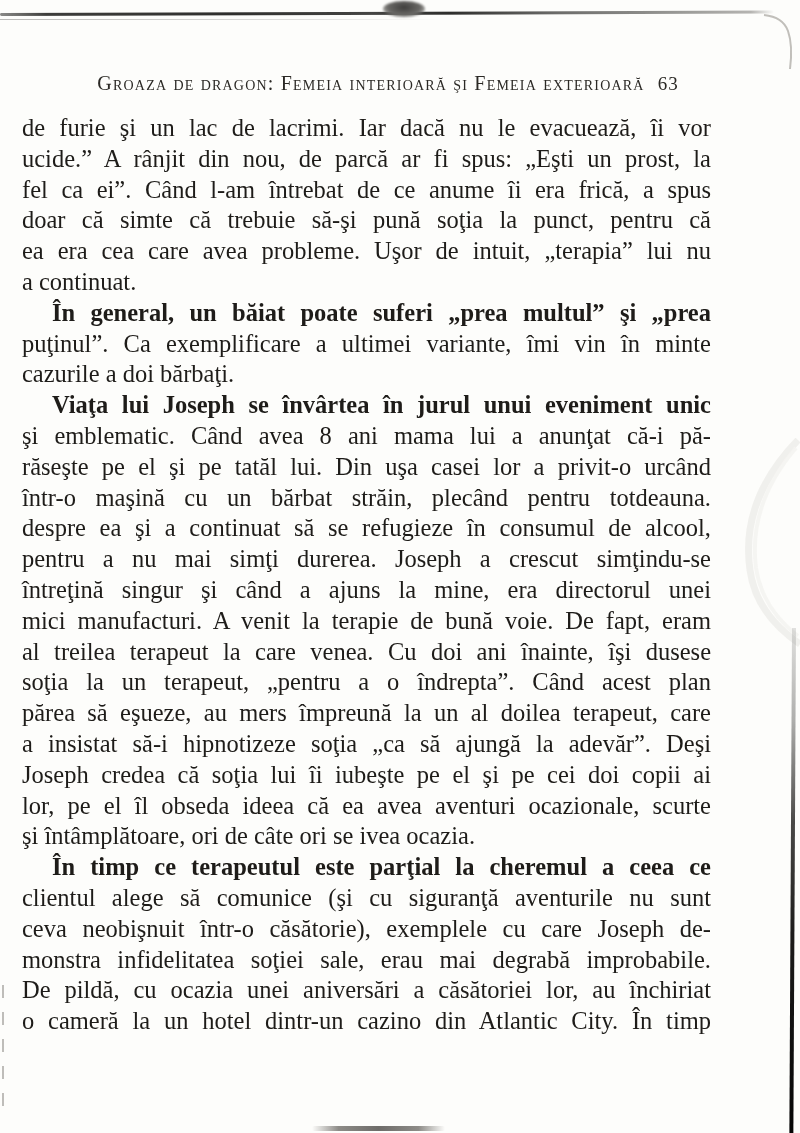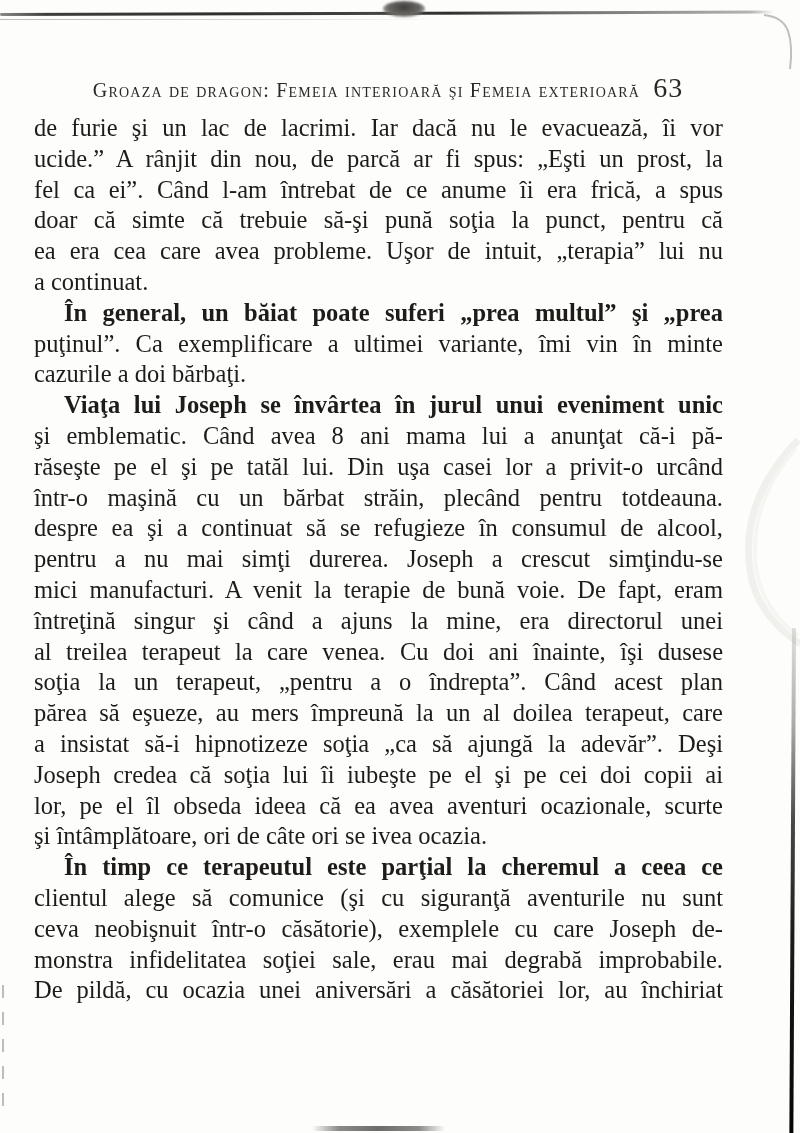--- a/index.html
+++ b/index.html
@@ -67,29 +67,29 @@
     text-align: center;
     white-space: nowrap;
     color: #2b2925;
   }
   .running-header .title {
     font-variant: small-caps;
     font-size: 20px;
     letter-spacing: 1.2px;
   }
   .running-header .folio {
-    font-size: 28px;
+    font-size: 19px;
     margin-left: 13px;
     letter-spacing: 1px;
   }
 
   
   .body-text {
     position: absolute;
-    left: 34px; top: 113px; width: 689px;
+    left: 22px; top: 113px; width: 689px;
     color: #1e1c19;
     font-size: 24.5px;
   }
   .line {
     height: 30.8px;
     line-height: 30.8px;
     white-space: nowrap;
     text-align: justify;
     text-align-last: justify;
     white-space: normal;
@@ -130,29 +130,30 @@
       <div class="line para-end">a continuat.</div>
       <div class="line indent">În general, un băiat poate suferi „prea multul” şi „prea</div>
       <div class="line">puţinul”. Ca exemplificare a ultimei variante, îmi vin în minte</div>
       <div class="line para-end">cazurile a doi bărbaţi.</div>
       <div class="line indent">Viaţa lui Joseph se învârtea în jurul unui eveniment unic</div>
       <div class="line">şi emblematic. Când avea 8 ani mama lui a anunţat că-i pă-</div>
       <div class="line">răseşte pe el şi pe tatăl lui. Din uşa casei lor a privit-o urcând</div>
       <div class="line">într-o maşină cu un bărbat străin, plecând pentru totdeauna.</div>
       <div class="line">despre ea şi a continuat să se refugieze în consumul de alcool,</div>
       <div class="line">pentru a nu mai simţi durerea. Joseph a crescut simţindu-se</div>
+      <div class="line">întreţină singur şi când a ajuns la mine, era directorul unei</div>
       <div class="line">mici manufacturi. A venit la terapie de bună voie. De fapt, eram</div>
-      <div class="line">întreţină singur şi când a ajuns la mine, era directorul unei</div>
       <div class="line">al treilea terapeut la care venea. Cu doi ani înainte, îşi dusese</div>
       <div class="line">soţia la un terapeut, „pentru a o îndrepta”. Când acest plan</div>
       <div class="line">părea să eşueze, au mers împreună la un al doilea terapeut, care</div>
       <div class="line">a insistat să-i hipnotizeze soţia „ca să ajungă la adevăr”. Deşi</div>
       <div class="line">Joseph credea că soţia lui îi iubeşte pe el şi pe cei doi copii ai</div>
       <div class="line">lor, pe el îl obseda ideea că ea avea aventuri ocazionale, scurte</div>
       <div class="line para-end">şi întâmplătoare, ori de câte ori se ivea ocazia.</div>
       <div class="line indent">În timp ce terapeutul este parţial la cheremul a ceea ce</div>
       <div class="line">clientul alege să comunice (şi cu siguranţă aventurile nu sunt</div>
       <div class="line">ceva neobişnuit într-o căsătorie), exemplele cu care Joseph de-</div>
       <div class="line">monstra infidelitatea soţiei sale, erau mai degrabă improbabile.</div>
       <div class="line">De pildă, cu ocazia unei aniversări a căsătoriei lor, au închiriat</div>
+      <div class="line">o cameră la un hotel dintr-un cazino din Atlantic City. În timp</div>
     </div>
 
 </div>
 
 </body></html>

